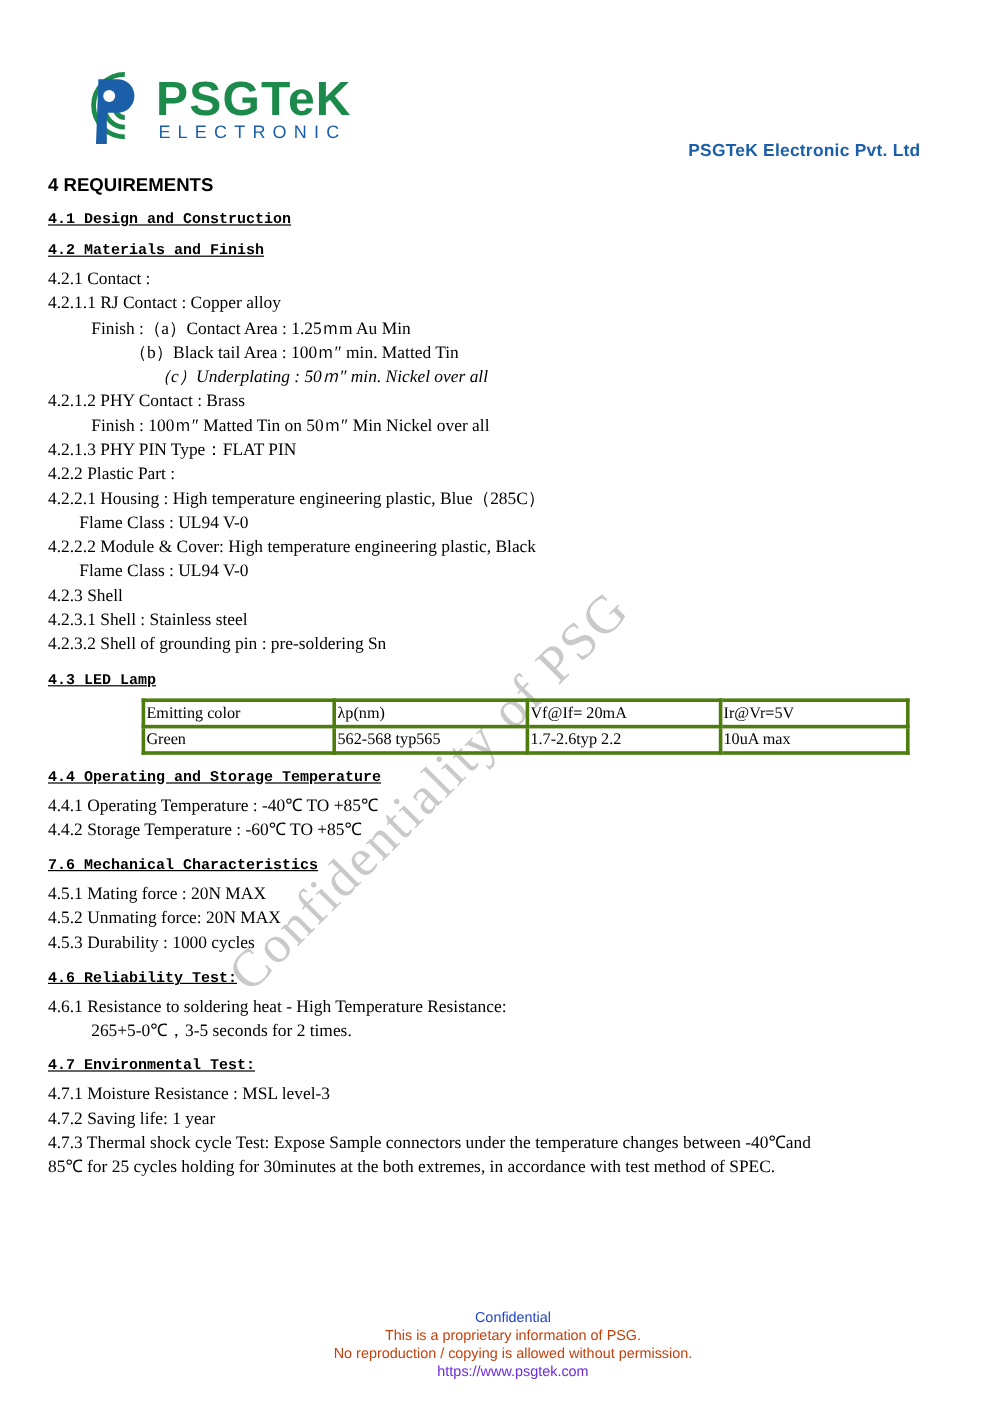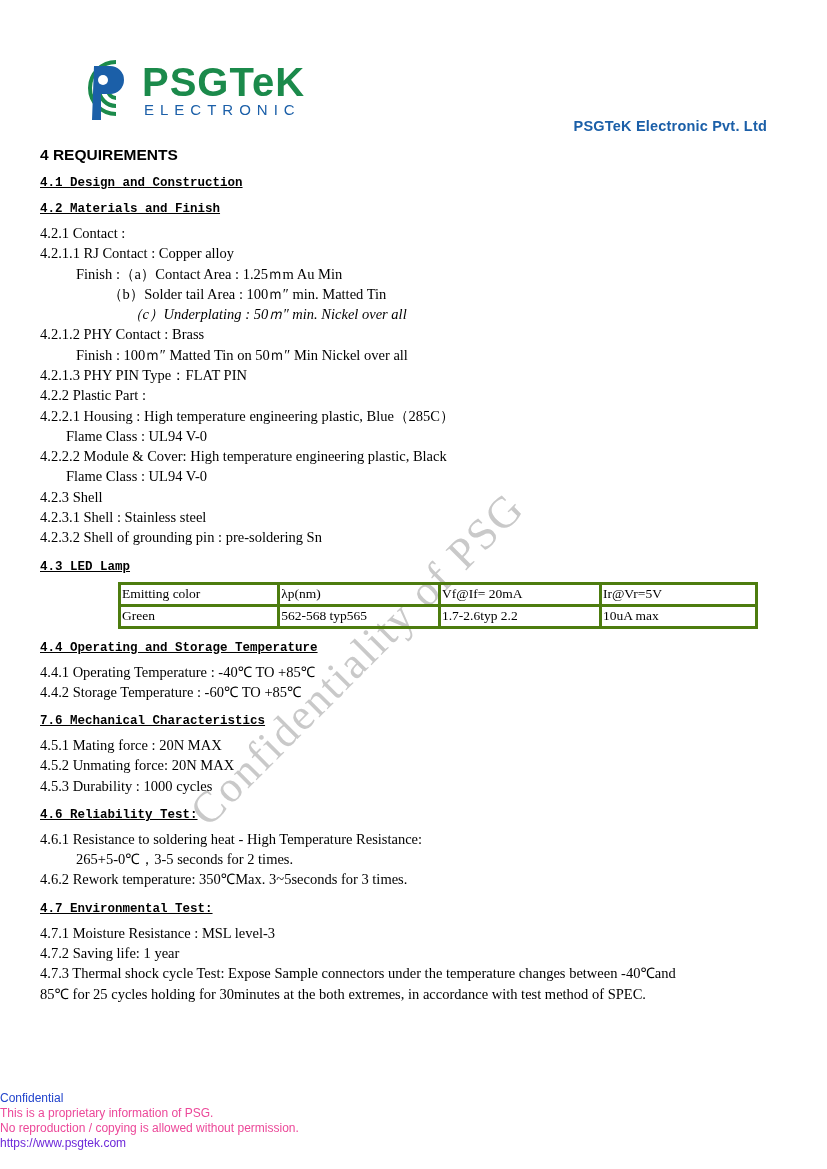--- a/index.html
+++ b/index.html
@@ -46,21 +46,21 @@
 
   .content { position: relative; z-index: 2; }
 
   
   .header {
     position: relative;
     height: 100px;
   }
   .logo {
     position: absolute;
-    left: 32px;
+    left: 20px;
     top: 12px;
     width: 320px;
     height: 80px;
   }
   .company-line {
     position: absolute;
     right: 20px;
     top: 78px;
     font-family: "Liberation Sans", sans-serif;
     font-weight: bold;
@@ -114,32 +114,34 @@
   table.led td.c2 { width: 162px; }
   table.led td.c3 { width: 162px; }
   table.led td.c4 { width: 156px; }
 
   
   .footer {
     position: absolute;
     left: 0;
     right: 0;
     bottom: 18px;
+    text-align: center;
     z-index: 3;
+    padding-left: 28px;
   }
   .footer .f1 {
     font-family: "Liberation Sans", sans-serif;
     font-size: 12px;
     color: #2244cc;
     line-height: 1.25;
   }
   .footer .f2 {
     font-family: "Liberation Sans", sans-serif;
     font-size: 12px;
-    color: #ec4899;
+    color: #c2410c;
     line-height: 1.25;
   }
   .footer .f3 {
     font-family: "Liberation Sans", sans-serif;
     font-size: 12px;
     color: #6d28d9;
     line-height: 1.25;
     text-decoration: none;
   }
   .block { margin-bottom: 10px; }
@@ -178,21 +180,21 @@
 
     <div class="block">
       <h2 class="sub">4.1 Design and Construction</h2>
     </div>
 
     <div class="block">
       <h2 class="sub">4.2 Materials and Finish</h2>
       <p class="line">4.2.1 Contact :</p>
       <p class="line">4.2.1.1 RJ Contact : Copper alloy</p>
       <p class="line ind1">Finish :（a）Contact Area : 1.25ｍm Au Min</p>
-      <p class="line ind2">（b）Solder tail Area : 100ｍ″ min. Matted Tin</p>
+      <p class="line ind2">（b）Black tail Area : 100ｍ″ min. Matted Tin</p>
       <p class="line ind3">（c）Underplating : 50ｍ″ min. Nickel over all</p>
       <p class="line">4.2.1.2 PHY Contact : Brass</p>
       <p class="line ind1">Finish : 100ｍ″ Matted Tin on 50ｍ″ Min Nickel over all</p>
       <p class="line">4.2.1.3 PHY PIN Type：FLAT PIN</p>
       <p class="line">4.2.2 Plastic Part :</p>
       <p class="line">4.2.2.1 Housing : High temperature engineering plastic, Blue（285C）</p>
       <p class="line ind-half">Flame Class : UL94 V-0</p>
       <p class="line">4.2.2.2 Module &amp; Cover: High temperature engineering plastic, Black</p>
       <p class="line ind-half">Flame Class : UL94 V-0</p>
       <p class="line">4.2.3 Shell</p>
@@ -230,21 +232,20 @@
       <h2 class="sub">7.6 Mechanical Characteristics</h2>
       <p class="line">4.5.1 Mating force : 20N MAX</p>
       <p class="line">4.5.2 Unmating force: 20N MAX</p>
       <p class="line gap">4.5.3 Durability : 1000 cycles</p>
     </div>
 
     <div class="block">
       <h2 class="sub">4.6 Reliability Test:</h2>
       <p class="line">4.6.1 Resistance to soldering heat - High Temperature Resistance:</p>
       <p class="line ind1">265+5-0℃，3-5 seconds for 2 times.</p>
-      <p class="line gap">4.6.2 Rework temperature: 350℃Max. 3~5seconds for 3 times.</p>
     </div>
 
     <div class="block">
       <h2 class="sub">4.7 Environmental Test:</h2>
       <p class="line">4.7.1 Moisture Resistance : MSL level-3</p>
       <p class="line">4.7.2 Saving life: 1 year</p>
       <p class="line">4.7.3 Thermal shock cycle Test: Expose Sample connectors under the temperature changes between -40℃and</p>
       <p class="line">85℃ for 25 cycles holding for 30minutes at the both extremes, in accordance with test method of SPEC.</p>
     </div>
 

